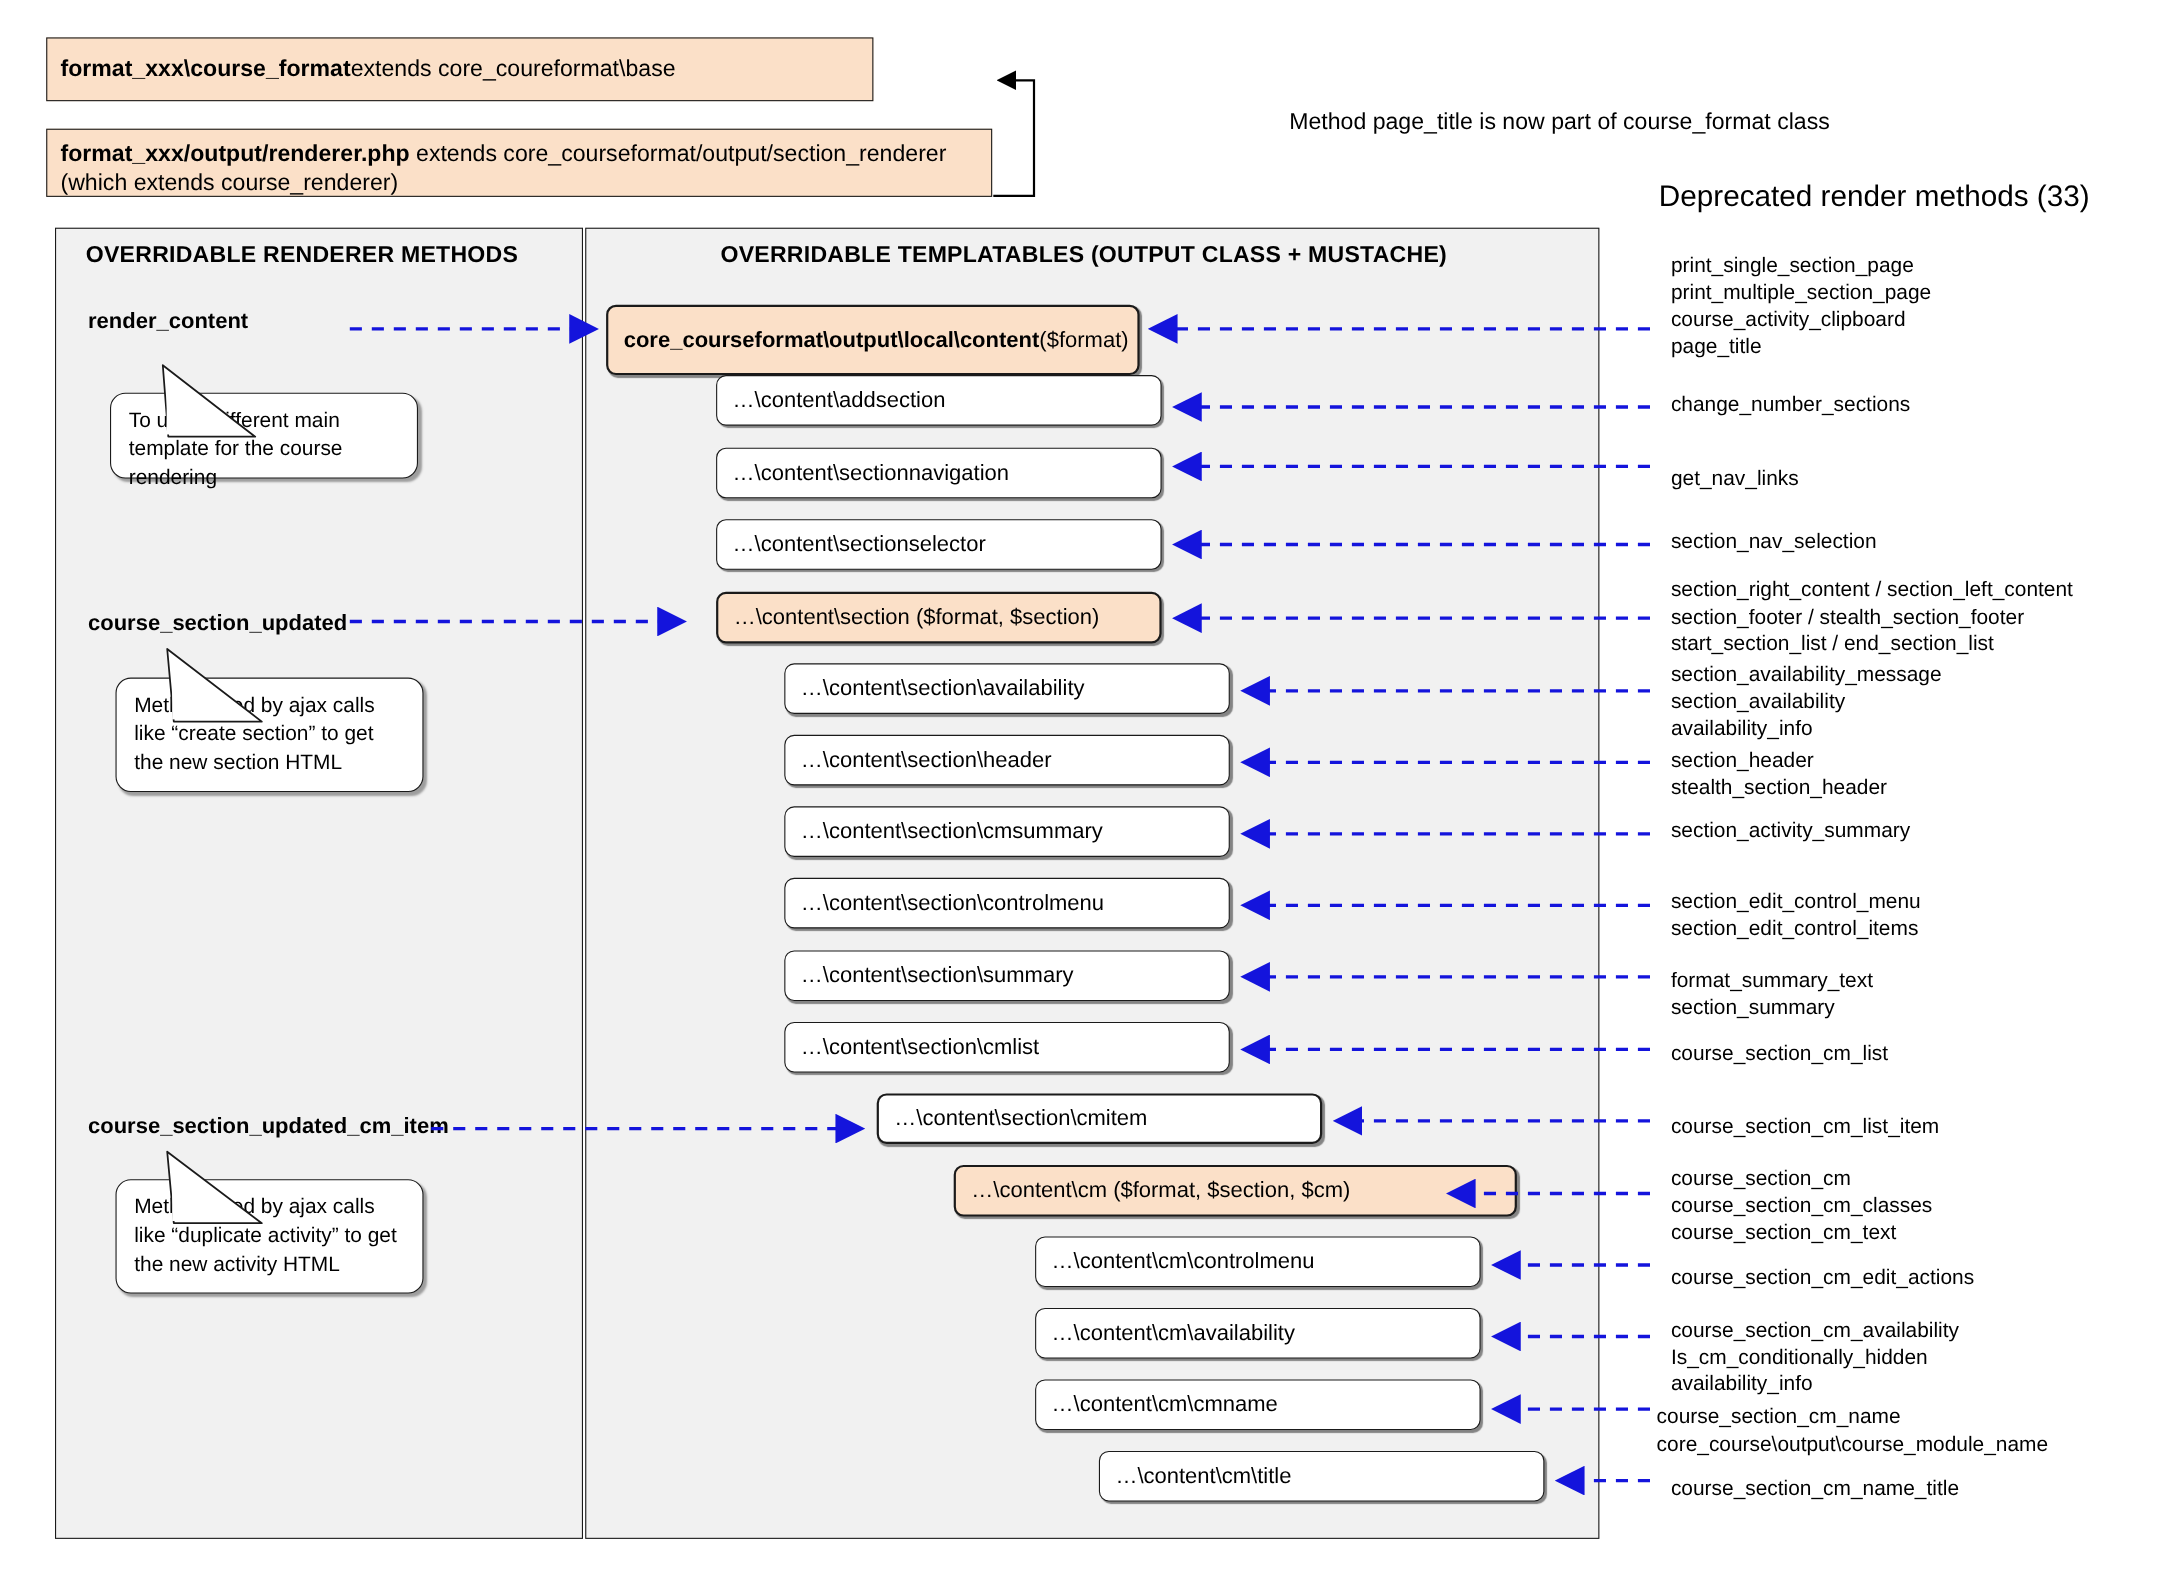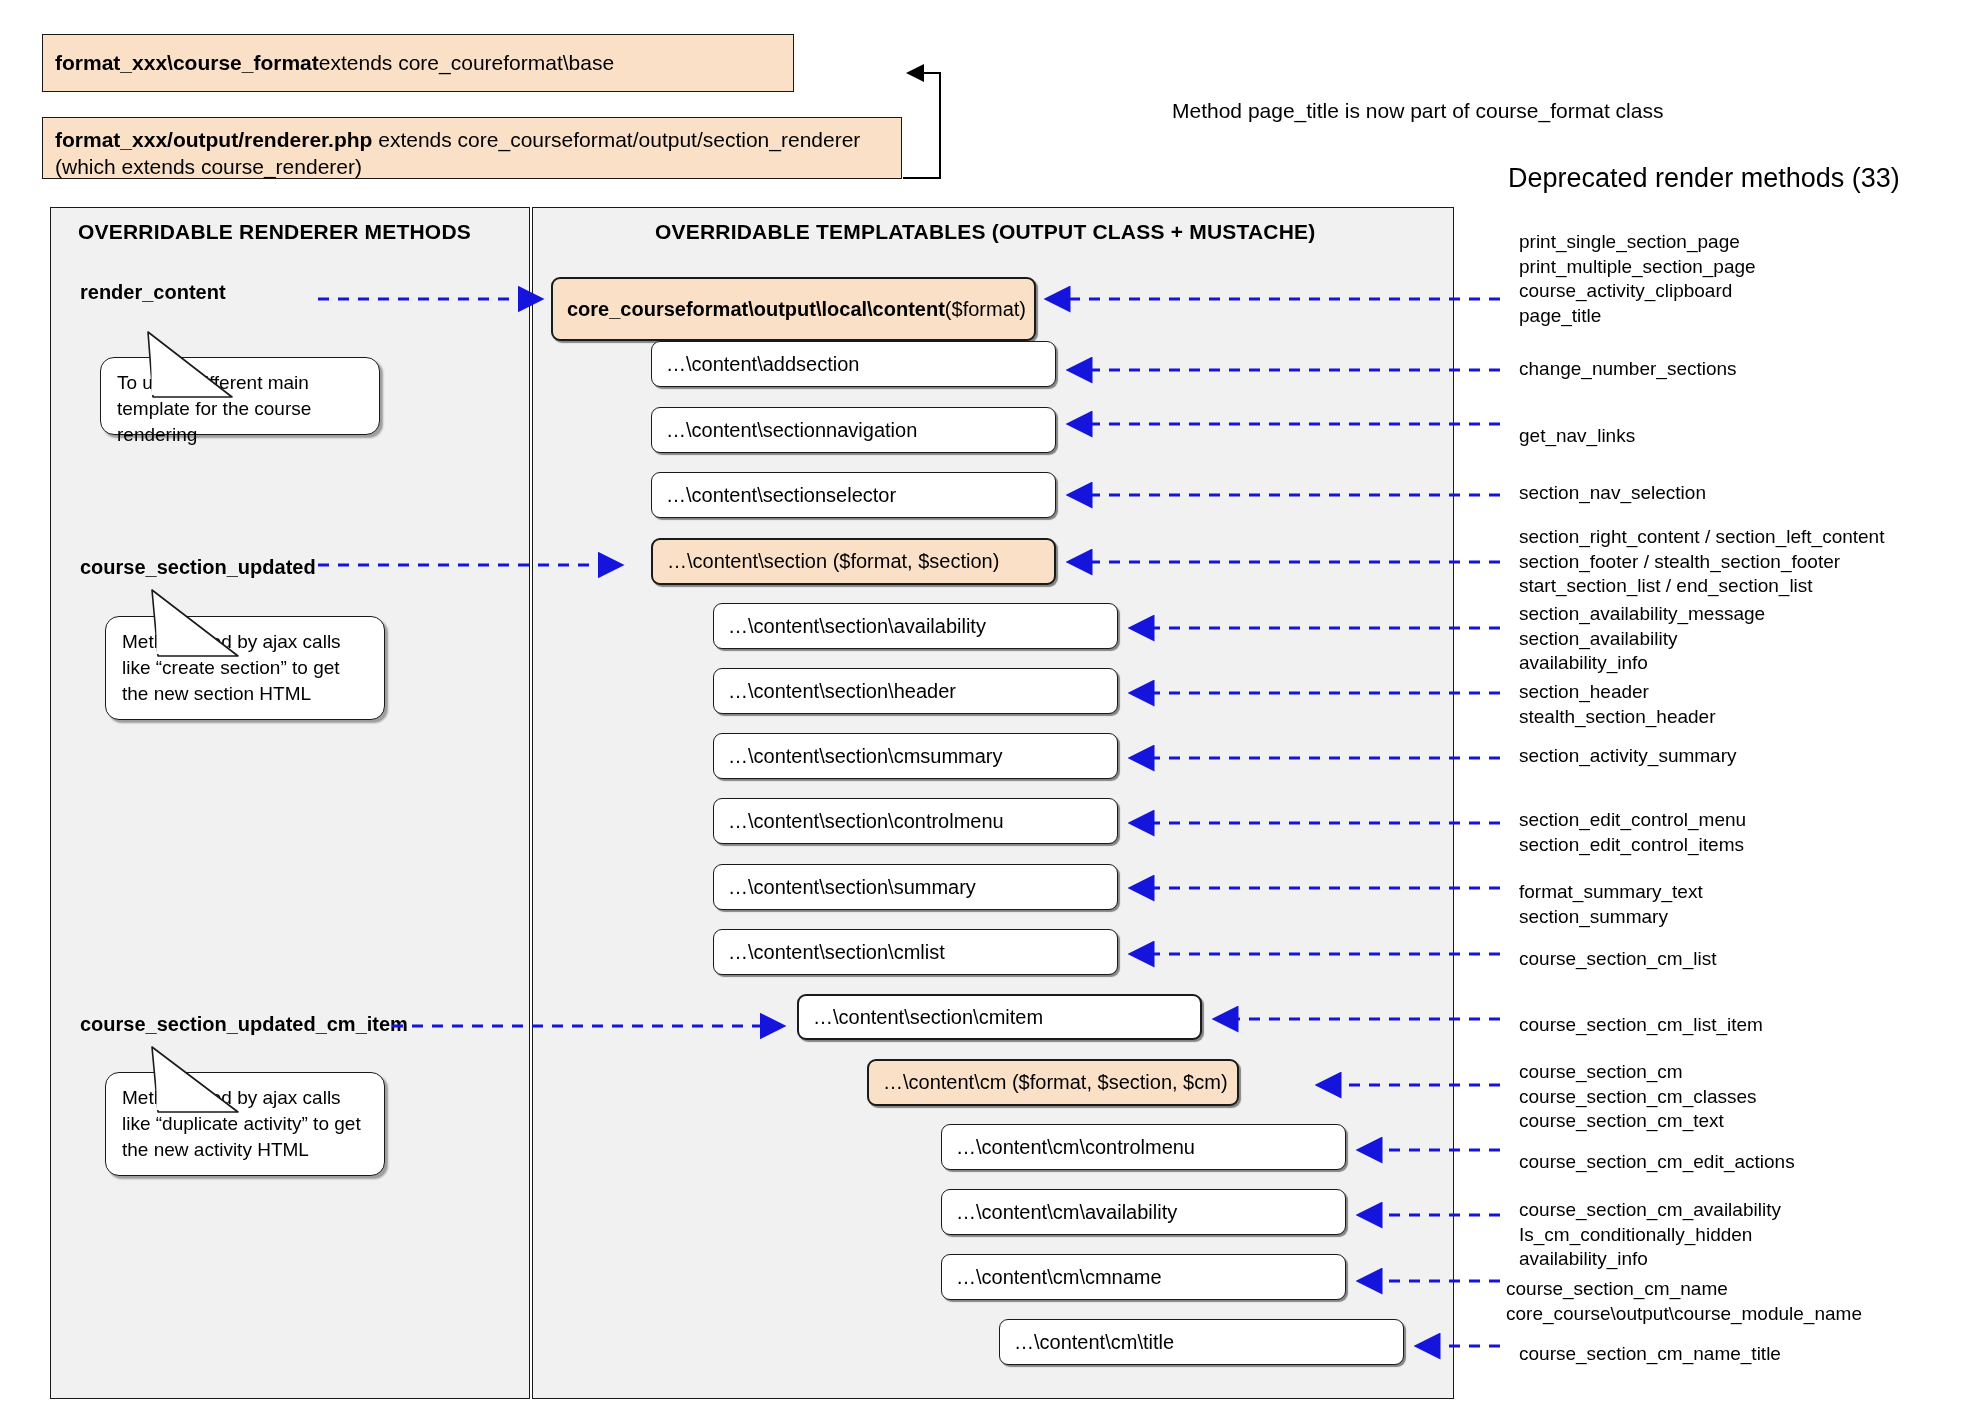--- a/index.html
+++ b/index.html
@@ -250,21 +250,21 @@
   <div class="abs tbox" style="left:713px; top:733px; width:405px; height:46px;">…\content\section\cmsummary</div>
 
   <div class="abs tbox" style="left:713px; top:798px; width:405px; height:46px;">…\content\section\controlmenu</div>
 
   <div class="abs tbox" style="left:713px; top:864px; width:405px; height:46px;">…\content\section\summary</div>
 
   <div class="abs tbox" style="left:713px; top:929px; width:405px; height:46px;">…\content\section\cmlist</div>
 
   <div class="abs tbox strong" style="left:797px; top:994px; width:405px; height:46px;">…\content\section\cmitem</div>
 
-  <div class="abs tbox peach strong" style="left:867px; top:1059px; width:372px; height:47px;">…\content\cm ($format, $section, $cm)</div>
+  <div class="abs tbox peach strong" style="left:867px; top:1059px; width:512px; height:47px;">…\content\cm ($format, $section, $cm)</div>
 
   <div class="abs tbox" style="left:941px; top:1124px; width:405px; height:46px;">…\content\cm\controlmenu</div>
 
   <div class="abs tbox" style="left:941px; top:1189px; width:405px; height:46px;">…\content\cm\availability</div>
 
   <div class="abs tbox" style="left:941px; top:1254px; width:405px; height:46px;">…\content\cm\cmname</div>
 
   <div class="abs tbox" style="left:999px; top:1319px; width:405px; height:46px;">…\content\cm\title</div>
 
   <svg id="wires" viewBox="0 0 1964 1427">

